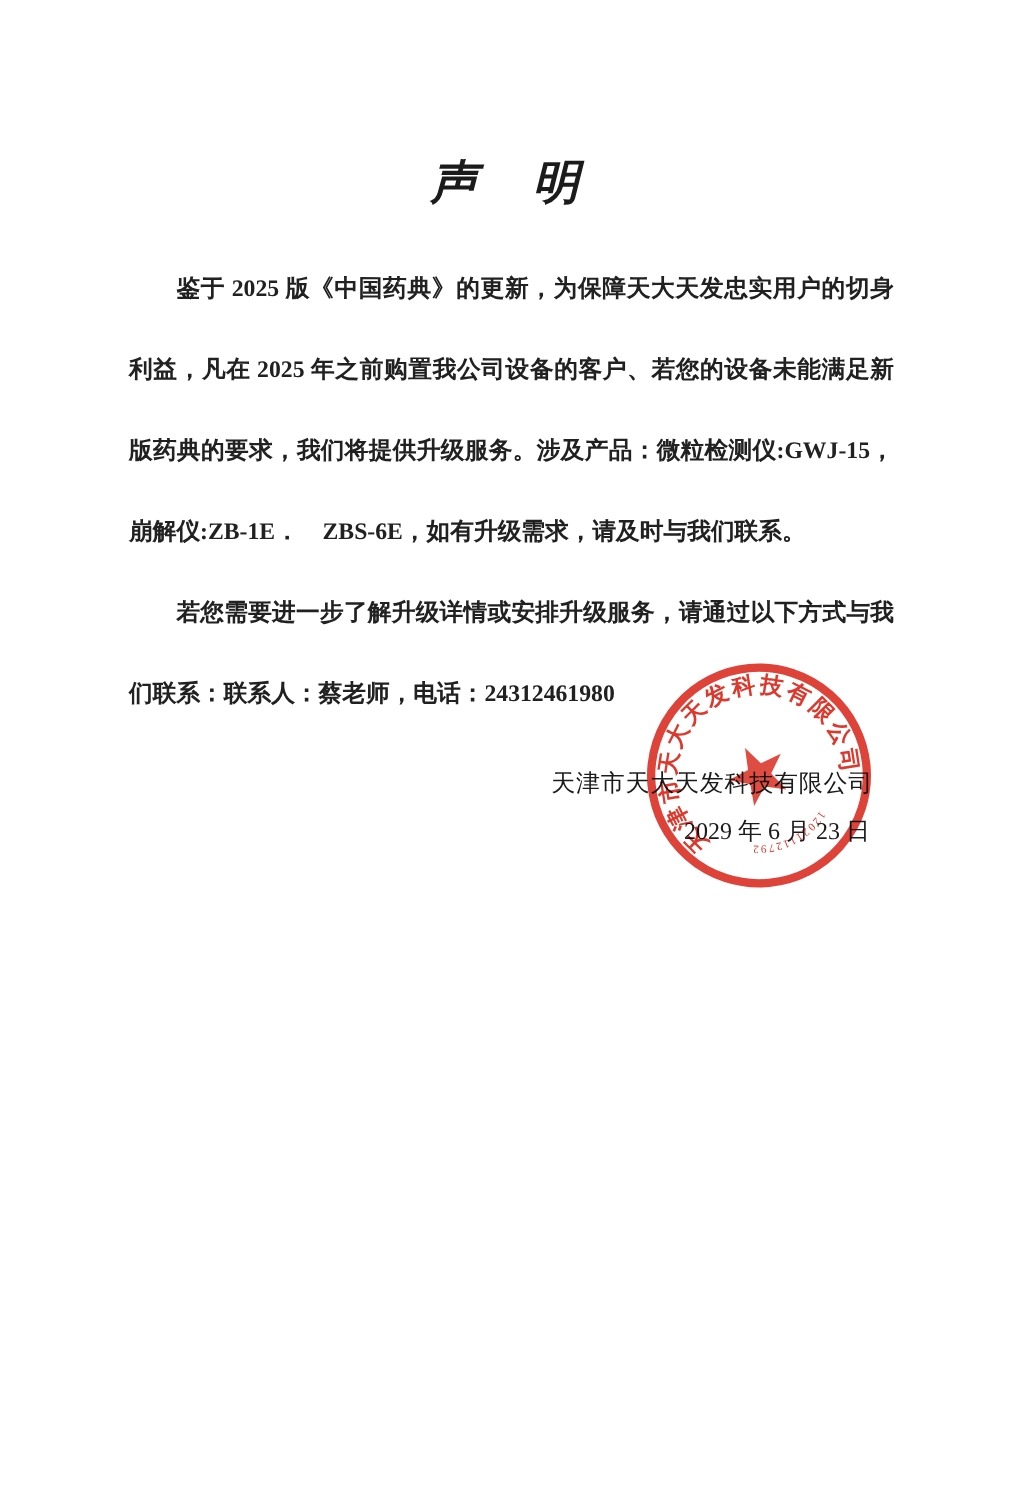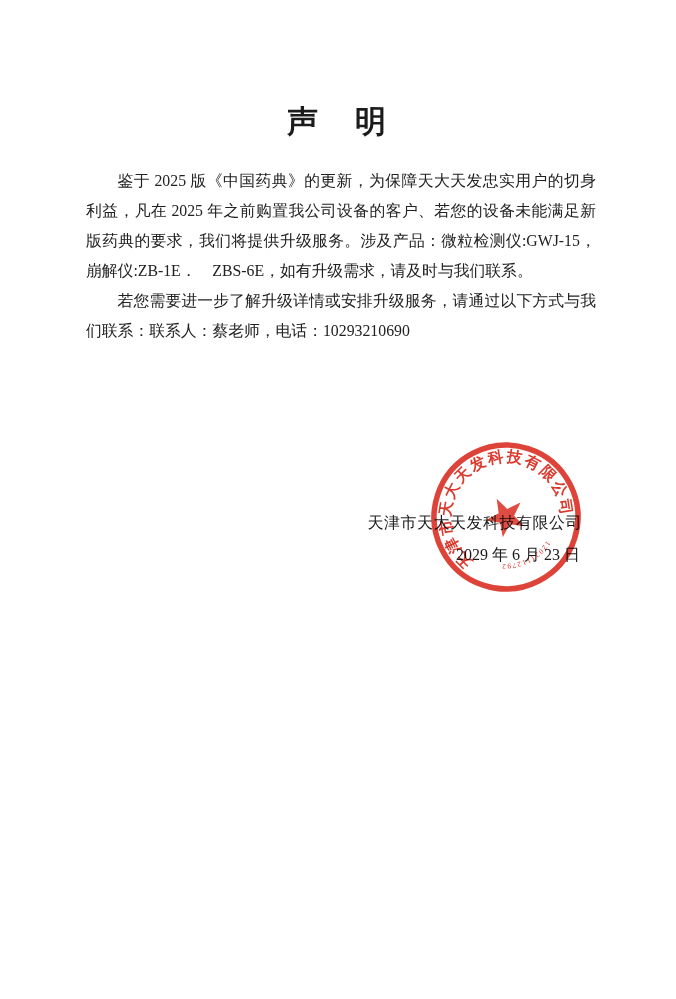--- a/index.html
+++ b/index.html
@@ -19,30 +19,32 @@
   .doc-title {
     position: absolute;
     top: 101px;
     left: 0;
     width: 100%;
     text-align: center;
     font-size: 31px;
     font-weight: bold;
     letter-spacing: 3px;
     color: #1b1b1b;
+    font-style: italic;
   }
   .body-text {
     position: absolute;
     top: 166px;
     left: 86px;
     width: 510px;
     font-size: 15.8px;
-    line-height: 30px;
+    line-height: 54px;
     text-align: justify;
     text-justify: inter-ideograph;
+    font-weight: bold;
   }
   .body-text p {
     margin: 0;
     text-indent: 2em;
   }
   .signature {
     position: absolute;
     right: 94px;
     top: 507px;
     text-align: right;
@@ -66,21 +68,21 @@
 </style>
 </head>
 <body>
 
 <div class="page">
 
   <div class="doc-title">声　明</div>
 
   <div class="body-text">
     <p>鉴于 2025 版《中国药典》的更新，为保障天大天发忠实用户的切身利益，凡在 2025 年之前购置我公司设备的客户、若您的设备未能满足新版药典的要求，我们将提供升级服务。涉及产品：微粒检测仪:GWJ-15，崩解仪:ZB-1E．　ZBS-6E，如有升级需求，请及时与我们联系。</p>
-    <p>若您需要进一步了解升级详情或安排升级服务，请通过以下方式与我们联系：联系人：蔡老师，电话：10293210690</p>
+    <p>若您需要进一步了解升级详情或安排升级服务，请通过以下方式与我们联系：联系人：蔡老师，电话：24312461980</p>
   </div>
 
   <div class="signature">
     <div class="sig-company">天津市天大天发科技有限公司</div>
     <div class="sig-date">2029 年 6 月 23 日</div>
   </div>
 
   <svg class="seal" viewBox="0 0 200 200">
     <defs>
       <path id="seal-name-arc" d="M 42.7,140.2 A 70,70 0 1,1 157.3,140.2" fill="none"></path>

